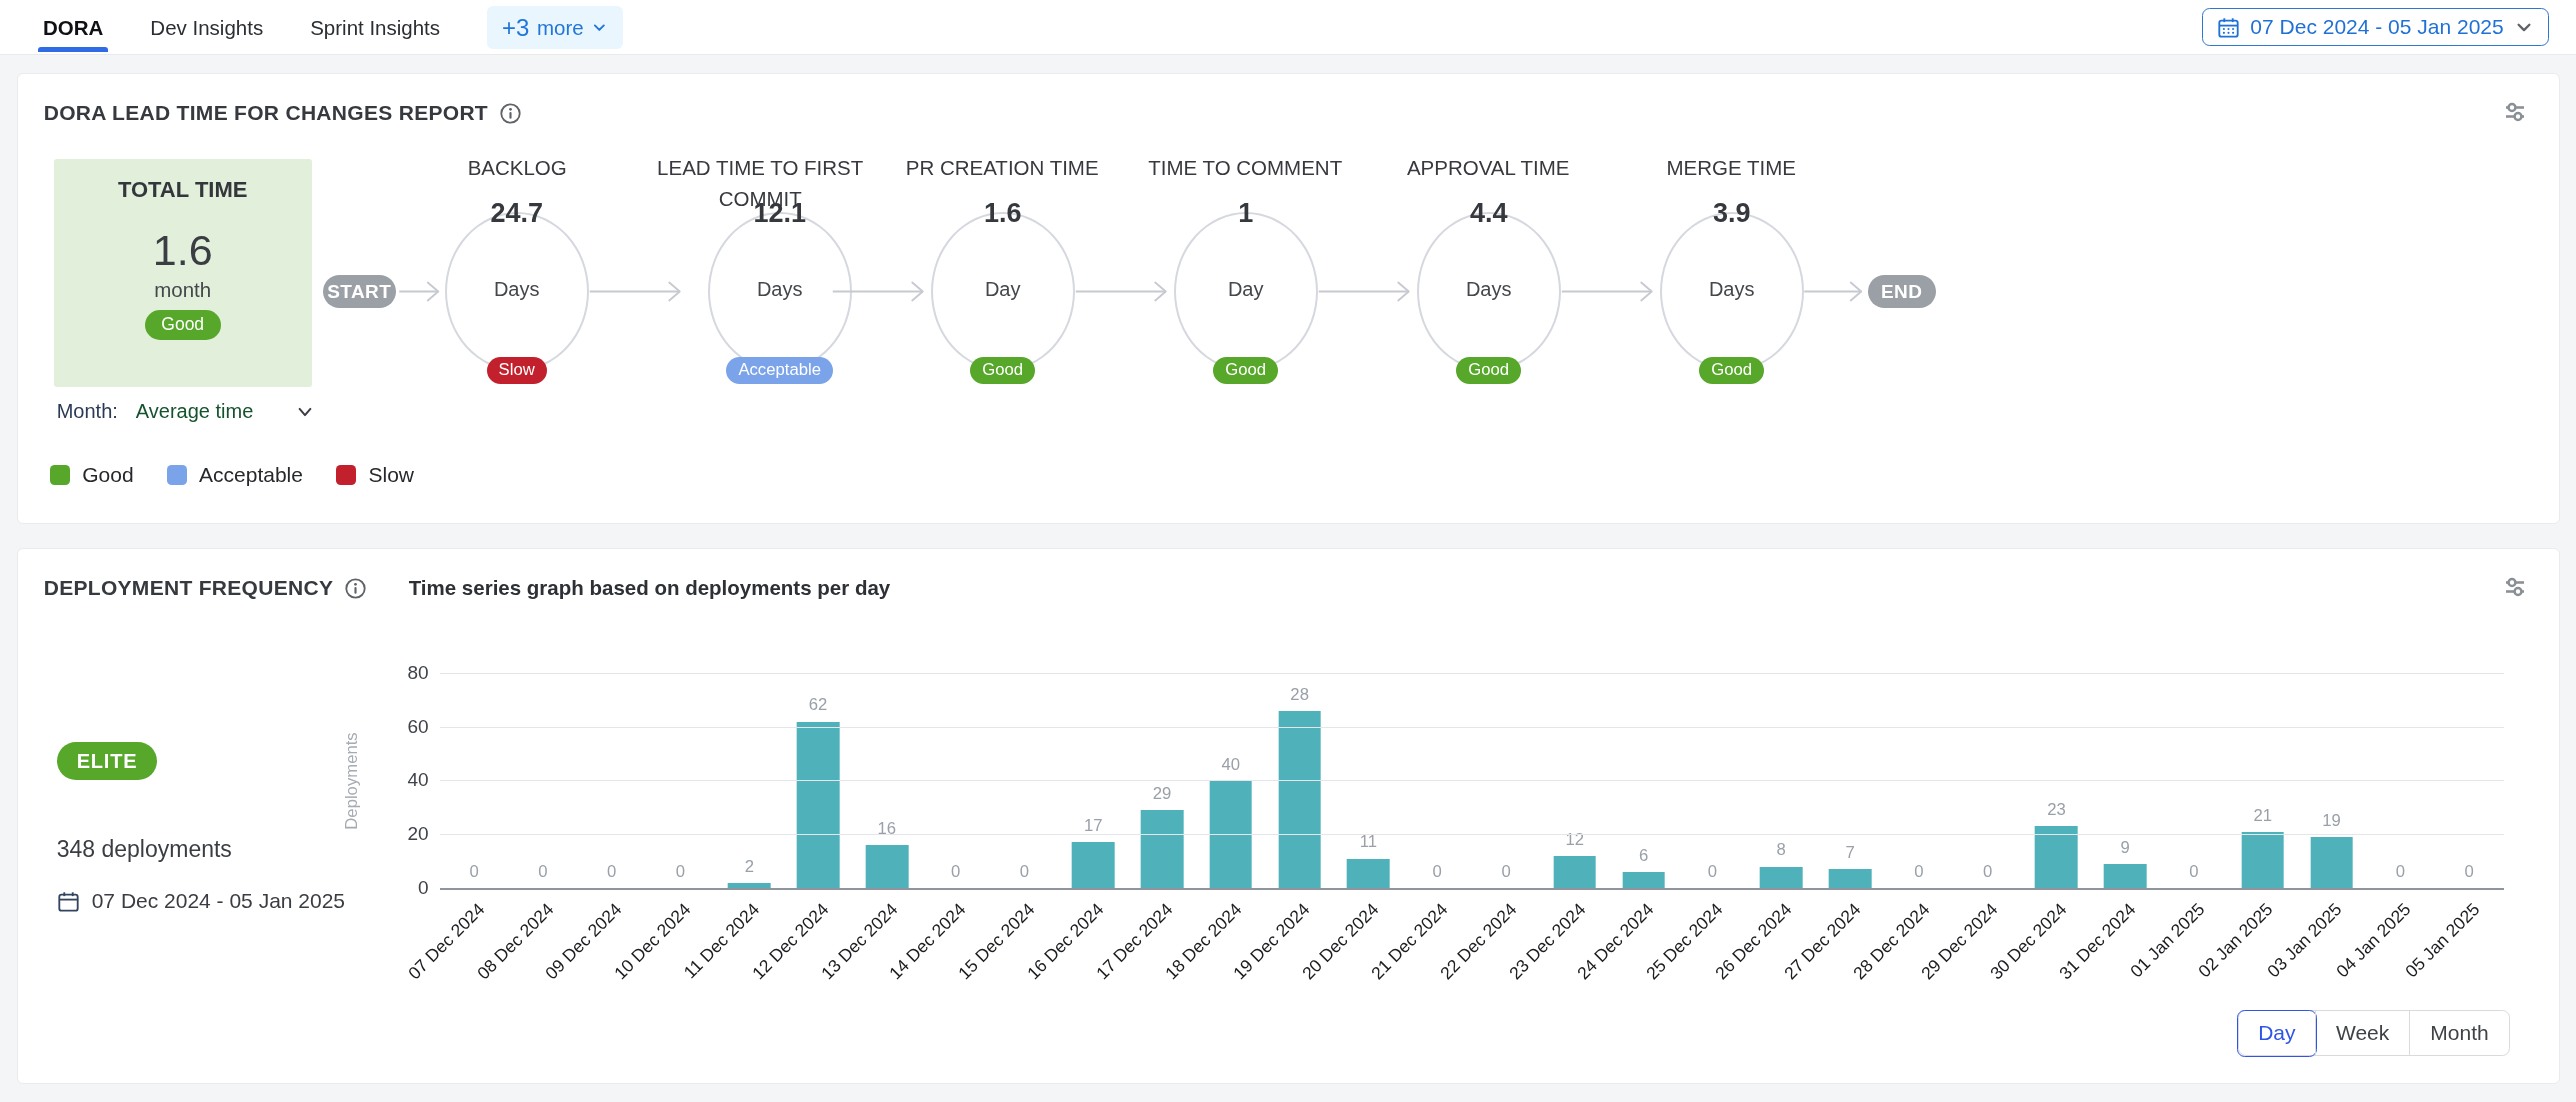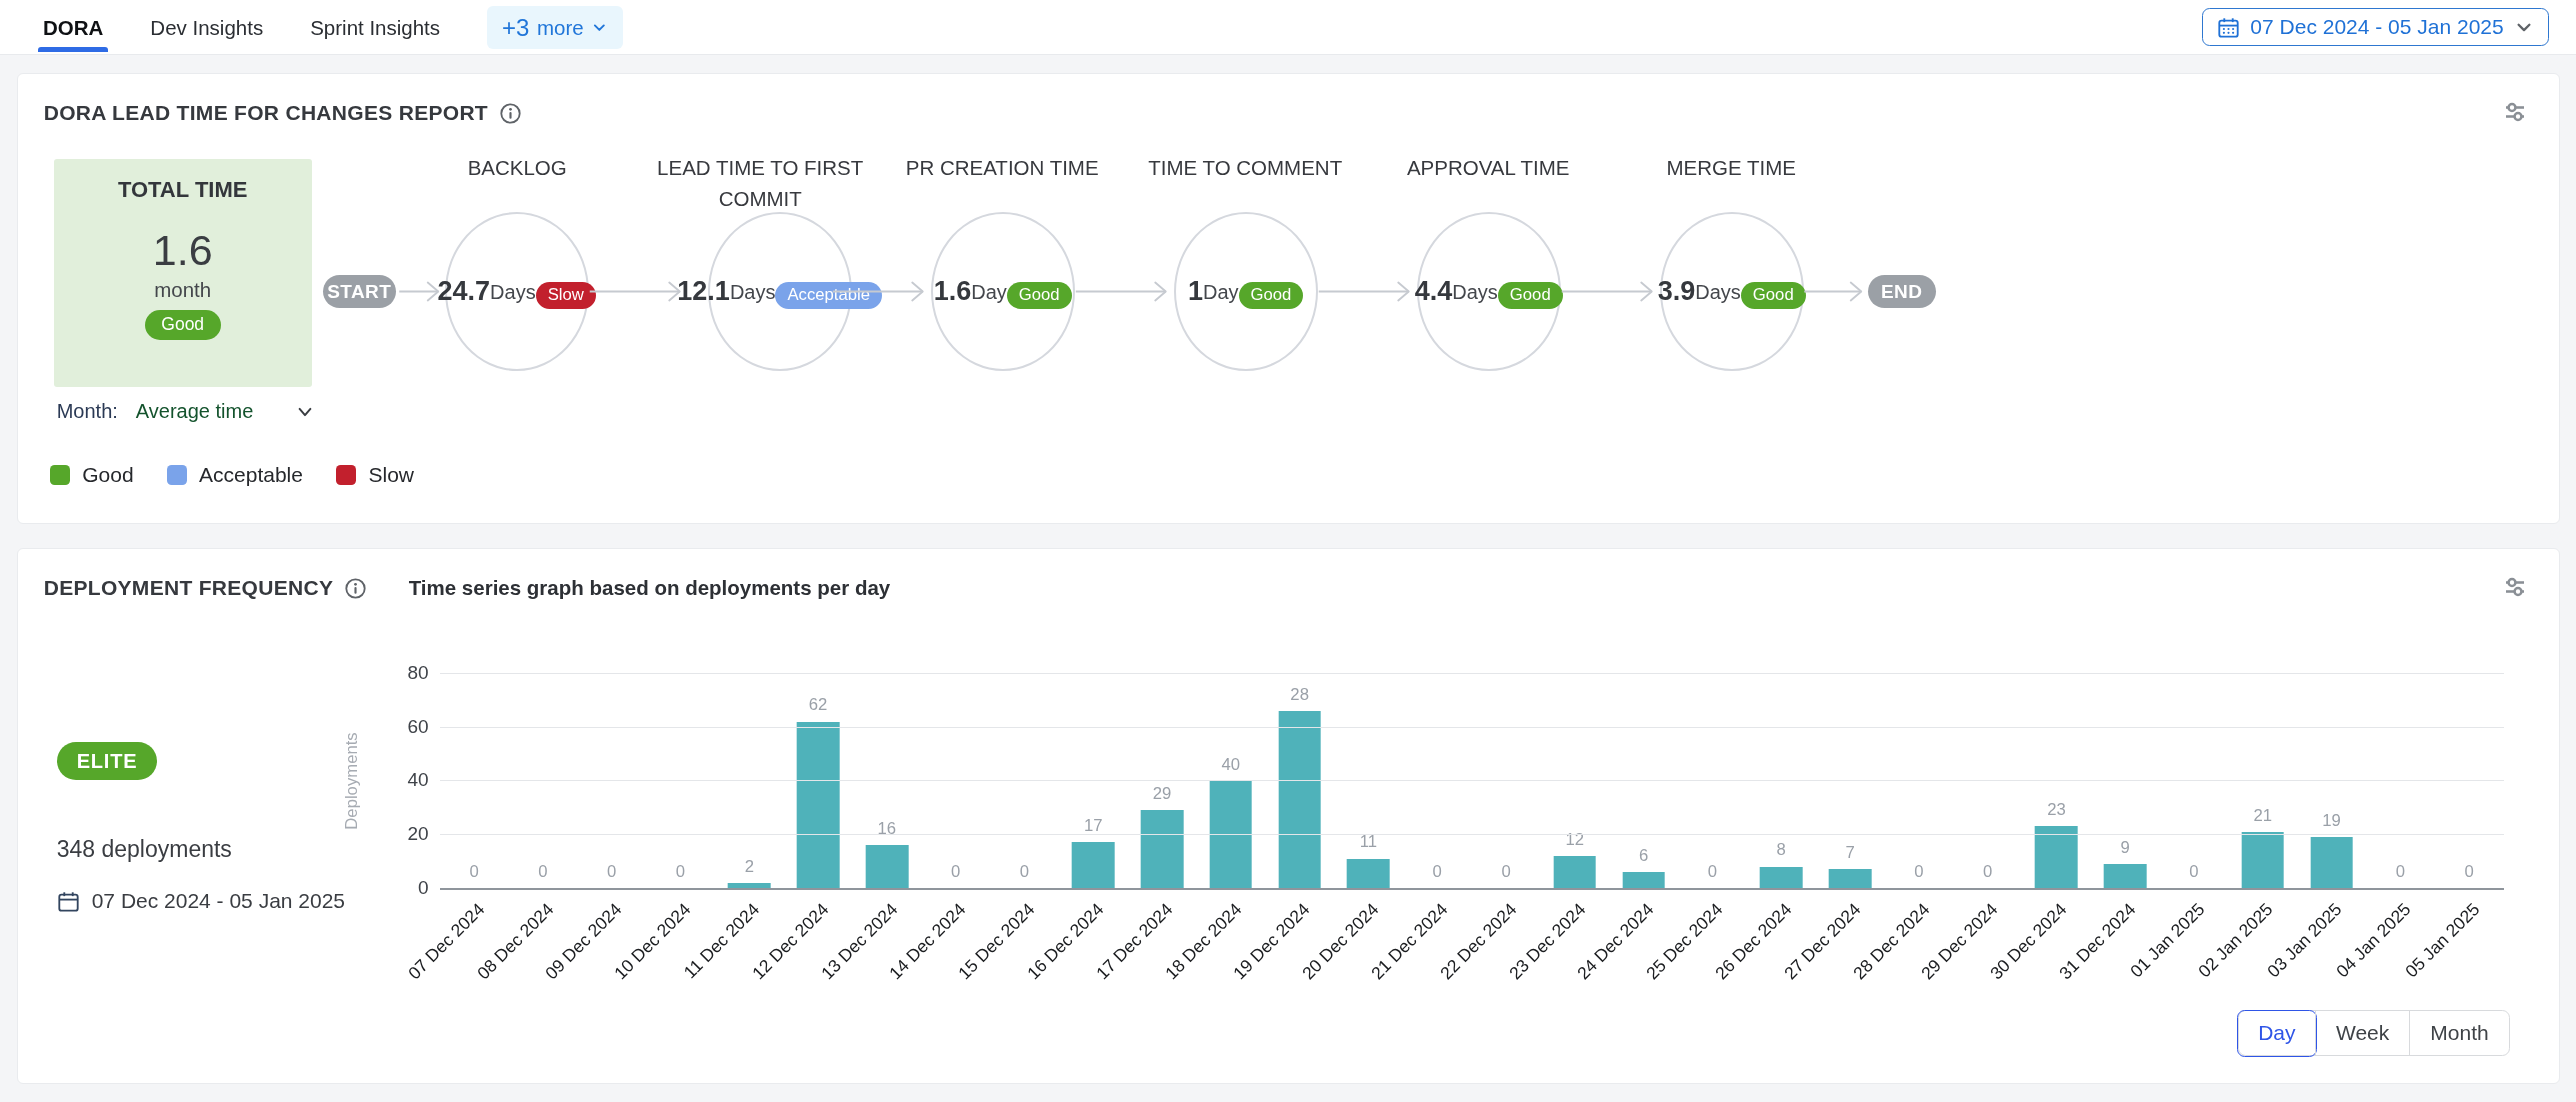--- a/index.html
+++ b/index.html
@@ -37,21 +37,21 @@
   .show-row .show-label { color:#2b3a55; font-weight:500; }
   .show-row .show-value { margin-left:18px; color:#14532d; flex:1; cursor:pointer; }
   .legend { position:absolute; left:32px; top:389px; display:flex; align-items:center; gap:33px; }
   .legend .item { display:flex; align-items:center; gap:12px; font-size:21px; color:#26282c; }
   .legend .swatch { width:20.5px; height:20.5px; border-radius:4.6px; }
 
   
   .flow { position:absolute; left:302px; top:73px; width:1670px; height:319px; }
   .flow .endpoint { position:absolute; width:73px; height:33px; background:#9ba0a6; color:#fff; font-size:19px; font-weight:600; border-radius:758px; display:flex; align-items:center; justify-content:center; letter-spacing:0.4px; }
   .flow .step-label { position:absolute; top:4.6px; width:235px; text-align:center; font-size:20.5px; color:#37393e; line-height:1.55; }
-  .flow .circle { position:absolute; width:144px; height:159px; border:2.3px solid #d5d8de; border-radius:50%; background:#fff; display:flex; flex-direction:row; align-items:center; justify-content:center; }
+  .flow .circle { position:absolute; width:144px; height:159px; border:2.3px solid #d5d8de; border-radius:50%; background:#fff; display:flex; flex-direction:column; align-items:center; justify-content:center;gap:48px; }
   .flow .c-value { font-size:27px; font-weight:700; color:#35383d; line-height:1.1; }
   .flow .c-unit { font-size:20px; color:#44474c; margin-top:1.5px; }
   .flow .circle .pill { margin-top:7.6px; font-size:16.7px; padding:3.8px 12px; }
   .flow svg.conn { position:absolute; }
 
   
   .stat-rate { position:absolute; left:39px; top:114px; display:flex; align-items:baseline; gap:13.7px; }
   .stat-rate .rate { font-size:47px; font-weight:500; color:#3a3d42; }
   .stat-rate .rate-unit { font-size:23px; color:#32455f; font-weight:500; }
   .elite-pill { position:absolute; left:39px; top:193px; background:#56a72a; color:#fff; font-size:20px; font-weight:700; letter-spacing:0.8px; padding:7.6px 20px; border-radius:758px; }

